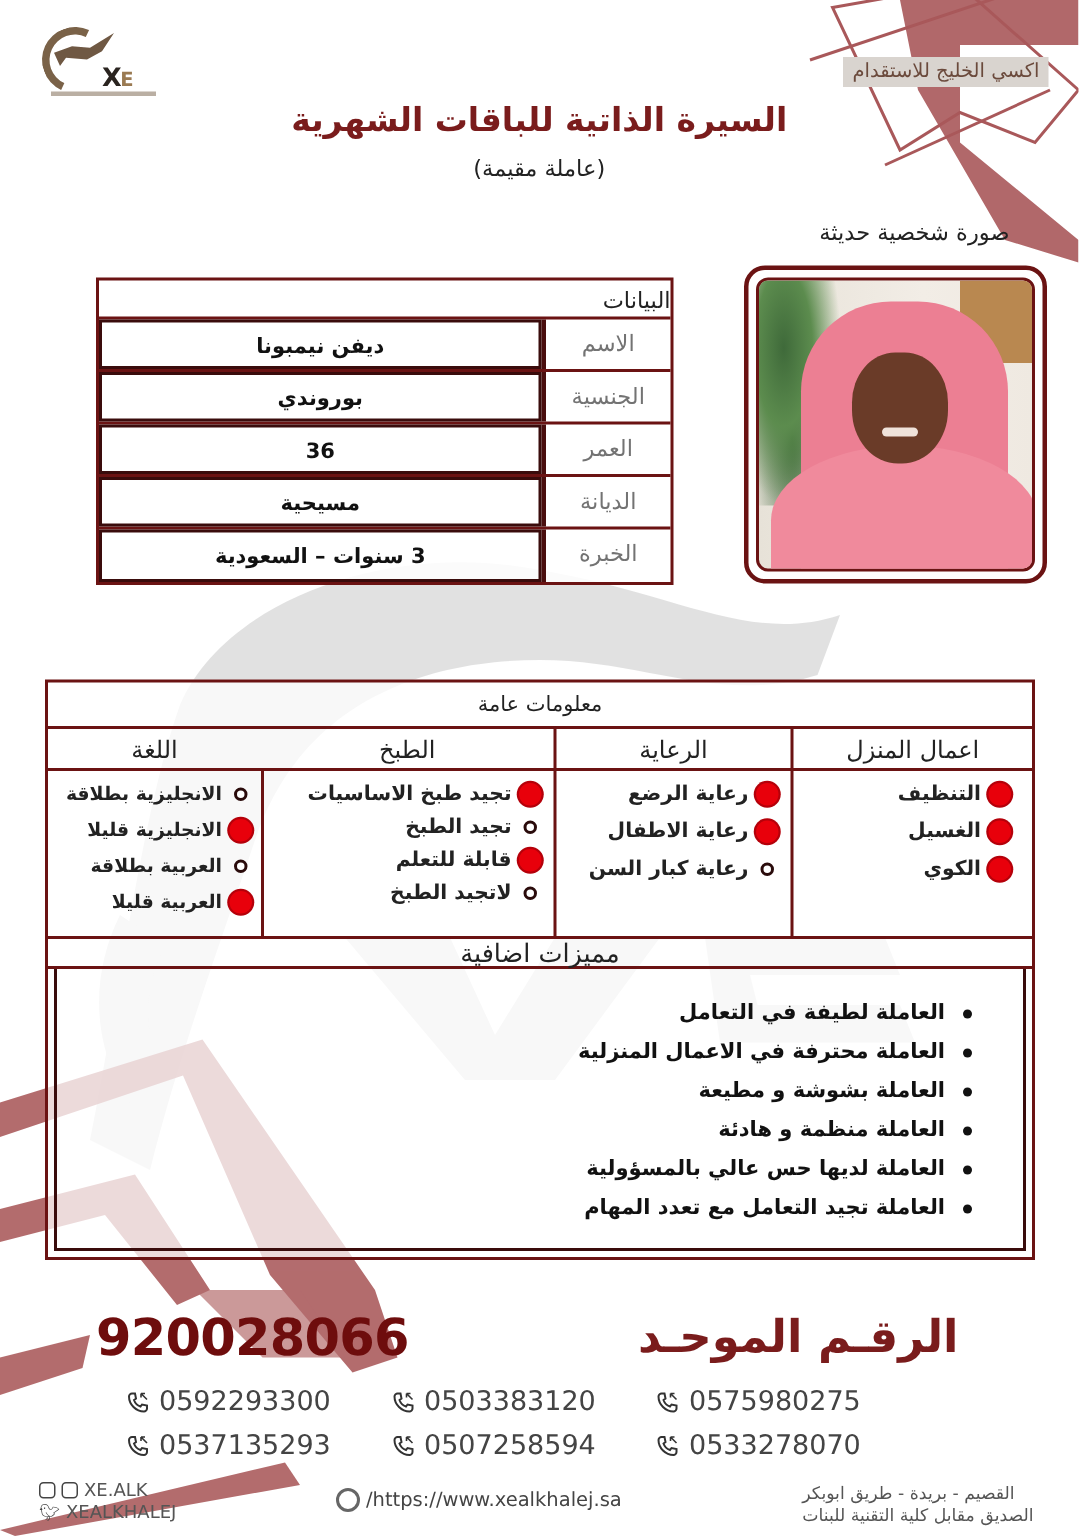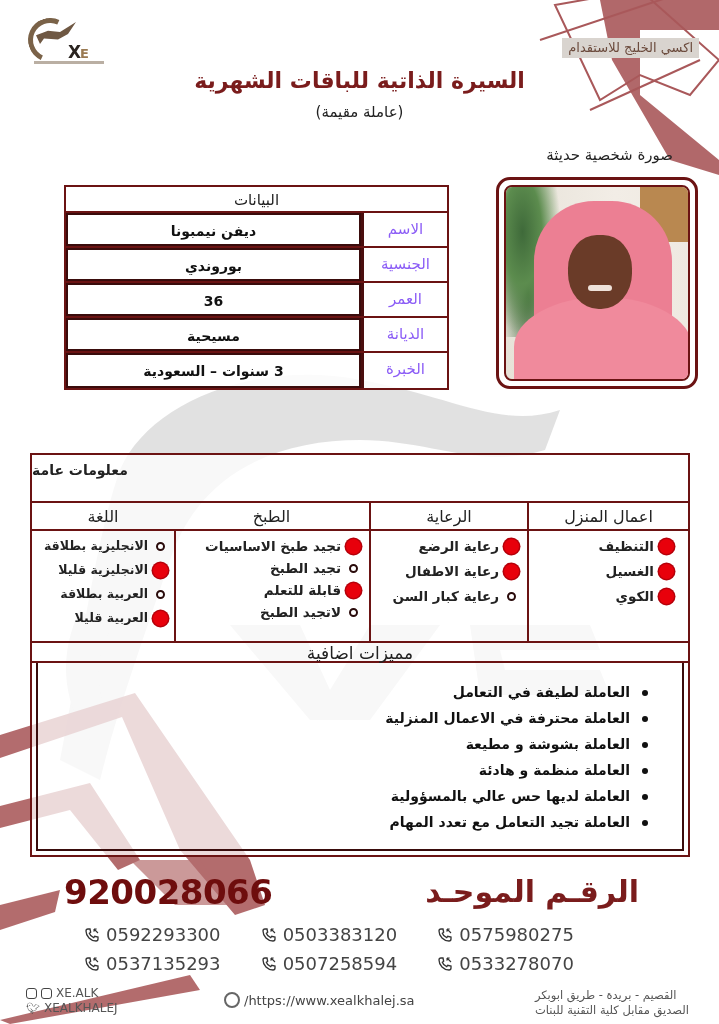--- a/index.html
+++ b/index.html
@@ -18,39 +18,39 @@
     .logo .tag { position: absolute; left: 10px; top: 45px; width: 70px; height: 3px; background: #8c7a66; opacity: .6; }
 
     .brand-line { position: absolute; right: 20px; top: 38px; height: 20px; padding: 0 6px; background: #d9d4cf; font-size: 13px; color: #6b4a3c; line-height: 20px; }
 
     .title { position: absolute; left: 0; right: 0; top: 68px; text-align: center; font-size: 22px; font-weight: bold; color: #7a1c1c; }
     .subtitle { position: absolute; left: 0; right: 0; top: 103px; text-align: center; font-size: 15px; color: #222; }
     .photo-label { position: absolute; right: 46px; top: 146px; font-size: 15px; color: #222; }
 
     
     .data-table { position: absolute; left: 64px; top: 185px; width: 385px; border: 2px solid #6b1313; background: rgba(255,255,255,.85); }
-    .data-head { height: 26px; border-bottom: 2px solid #6b1313; text-align: center; font-size: 15px; line-height: 26px; color: #222; }
+    .data-head { height: 26px; border-bottom: 2px solid #6b1313; font-size: 15px; line-height: 26px; color: #222; }
     .data-row { display: flex; height: 35px; border-bottom: 2px solid #6b1313; }
     .data-row:last-child { border-bottom: none; }
-    .data-label { width: 86px; border-left: 3px solid #4a0e0e; font-size: 15px; text-align: center; line-height: 33px; color: #8b5cf6; }
+    .data-label { width: 86px; border-left: 3px solid #4a0e0e; font-size: 15px; text-align: center; line-height: 33px; color: #737373; }
     .data-value { flex: 1; font-size: 14px; font-weight: bold; text-align: center; line-height: 33px; color: #111; border: 2px solid #3a0c0c; }
 
     
     .photo-frame { position: absolute; left: 496px; top: 177px; width: 202px; height: 212px; border: 3px solid #6b1313; border-radius: 14px; padding: 5px; background: #fff; }
     .photo-inner { width: 100%; height: 100%; border: 2px solid #6b1313; border-radius: 8px; overflow: hidden; position: relative; background: linear-gradient(90deg, #e7e2d8 0%, #f2ede6 60%, #efe9e1 100%); }
     .photo-plant { position: absolute; left: 0; top: 0; width: 55px; height: 150px; background: radial-gradient(ellipse at 30% 30%, #3f6a3a 0%, #5c8c4e 35%, transparent 70%), radial-gradient(ellipse at 40% 70%, #2f5a2c 0%, transparent 60%); }
     .photo-wall { position: absolute; right: 0; top: 0; width: 48px; height: 55px; background: #b98850; }
     .photo-hijab { position: absolute; left: 28px; top: 14px; width: 138px; height: 190px; background: #ec7f93; border-radius: 60px 60px 10px 10px; }
     .photo-hijab2 { position: absolute; left: 8px; top: 110px; width: 178px; height: 100px; background: #f08a9c; border-radius: 50% 50% 0 0; }
     .photo-face { position: absolute; left: 62px; top: 48px; width: 64px; height: 74px; background: #6a3b28; border-radius: 45% 45% 48% 48%; }
     .photo-face::after { content: ""; position: absolute; left: 20px; top: 50px; width: 24px; height: 6px; background: #efe2da; border-radius: 3px; }
 
     
     .info { position: absolute; left: 30px; top: 453px; width: 660px; border: 2px solid #6b1313; background: rgba(255,255,255,.75); }
-    .info-title { height: 48px; border-bottom: 2px solid #6b1313; text-align: left; font-size: 14px; line-height: 30px; color: #222; font-weight: bold; }
+    .info-title { height: 31px; border-bottom: 2px solid #6b1313; text-align: center; font-size: 14px; line-height: 30px; color: #222; }
     .info-heads { display: flex; height: 28px; border-bottom: 2px solid #6b1313; }
     .info-heads div { font-size: 16px; line-height: 28px; color: #222; }
     .h-home { width: 161px; border-left: 2px solid #6b1313; text-align: center; }
     .h-care { width: 158px; border-left: 2px solid #6b1313; text-align: center; }
     .h-cook { width: 195px; text-align: center; }
     .h-lang { flex: 1; text-align: center; }
 
     .info-body { display: flex; height: 112px; border-bottom: 2px solid #6b1313; }
     .col { padding-top: 6px; padding-right: 8px; }
     .col-home { width: 161px; border-left: 2px solid #6b1313; padding-right: 14px; }

